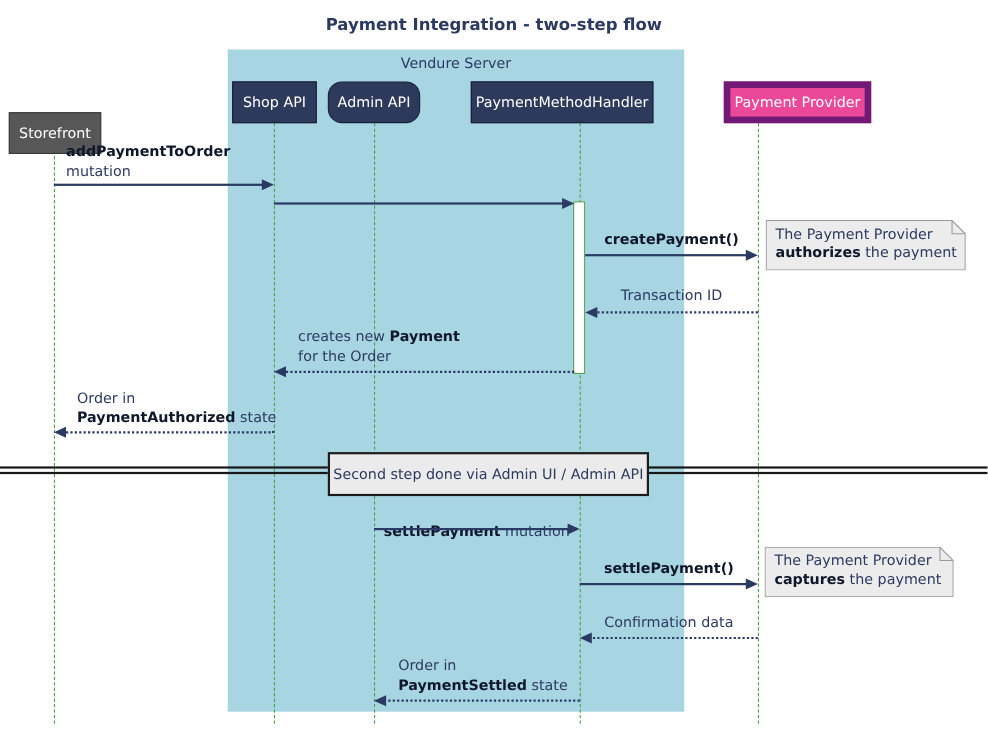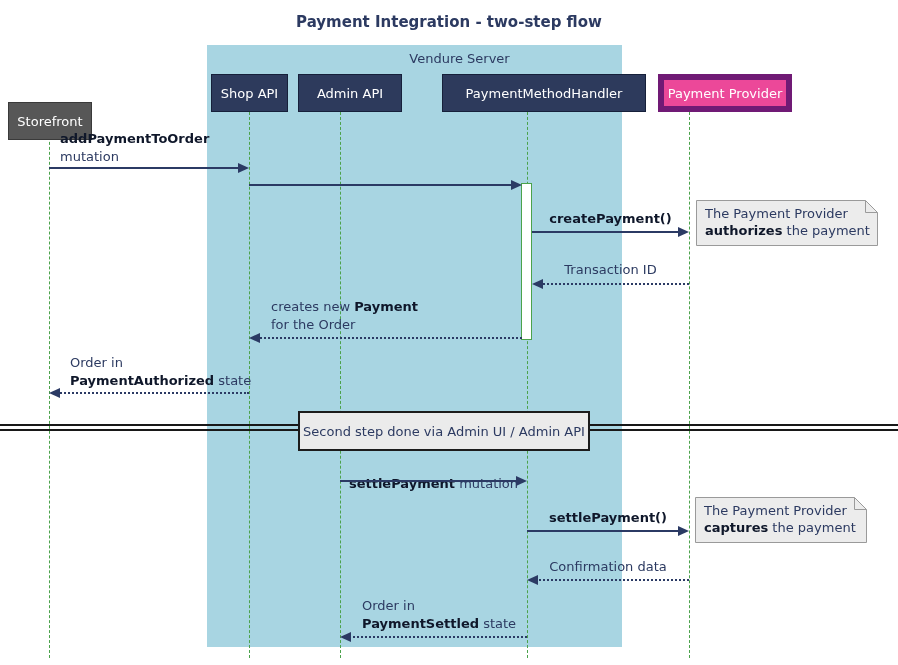--- a/index.html
+++ b/index.html
@@ -3,21 +3,21 @@
 <meta charset="utf-8">
 <style>
   html,body{margin:0;padding:0;background:#fff;}
   #canvas{
     position:relative;width:898px;height:665px;background:#ffffff;overflow:hidden;
     font-family:"DejaVu Sans","Liberation Sans",sans-serif;color:#2c3a61;font-size:13px;
   }
   .abs{position:absolute;}
   #title{left:0;right:0;top:13px;text-align:center;font-size:15px;font-weight:bold;color:#2c3a61;z-index:5;}
   #server-box{left:207px;top:45px;width:415px;height:602px;background:#a8d5e2;z-index:0;}
-  #server-box-label{left:207px;top:51px;width:415px;text-align:center;color:#2c3a61;z-index:1;margin-left:45px;}
+  #server-box-label{left:207px;top:51px;width:415px;text-align:center;color:#2c3a61;z-index:1;}
   .lifeline{width:0;border-left:1px dashed #4ba24b;top:112px;height:546px;z-index:1;}
   .pbox{top:74px;height:38px;display:flex;align-items:center;justify-content:center;
         color:#ffffff;font-size:13px;z-index:3;box-sizing:border-box;}
   .pbox.navy{background:#2d3a5c;border:1px solid #16203a;}
   .pbox.gray{background:#575757;border:1px solid #3a3a3a;margin-top:28px;}
   .pbox.teal{background:#ec4899;border:6px solid #701a75;margin-left:36px;}
   #activation{left:521px;top:183px;width:9px;height:155px;background:#ffffff;border:1px solid #4ba24b;z-index:3;}
   .line-solid{height:0;border-top:2px solid #2b3a64;z-index:4;}
   .line-dotted{height:0;border-top:2px dotted #2b3a64;z-index:4;}
   .head-r{width:0;height:0;border-top:5px solid transparent;border-bottom:5px solid transparent;
@@ -48,24 +48,24 @@
   <div class="abs lifeline" style="left:340px;"></div>
   <div class="abs lifeline" style="left:527px;"></div>
   <div class="abs lifeline" style="left:689px;"></div>
 
   <div class="abs pbox gray" style="left:8px;width:84px;">
       <span>Storefront</span>
     </div>
   <div class="abs pbox navy" style="left:211px;width:77px;">
       <span>Shop API</span>
     </div>
-  <div class="abs pbox navy" style="left:298px;width:104px;">
+  <div class="abs pbox navy" style="left:298px;width:84px;border-radius:13px;">
       <span>Admin API</span>
     </div>
-  <div class="abs pbox navy" style="left:442px;width:204px;justify-content:center;">
+  <div class="abs pbox navy" style="left:428px;width:166px;justify-content:center;">
       <span>PaymentMethodHandler</span>
     </div>
   <div class="abs pbox teal" style="left:622px;width:134px;">
       <span>Payment Provider</span>
     </div>
 
   <div class="abs" id="activation"></div>
 
   <div class="abs msg" style="left:60px;top:130px;">
     <div><b>addPaymentToOrder</b></div>

